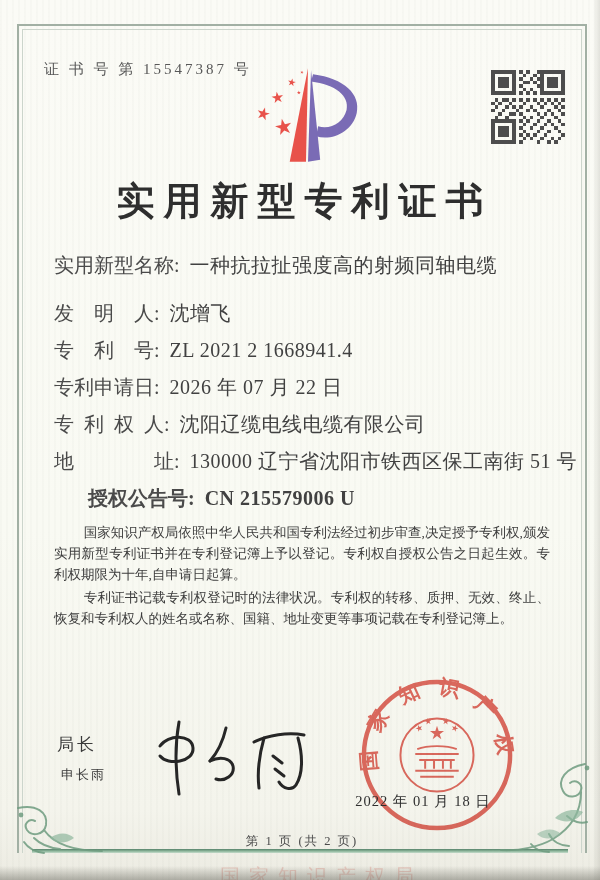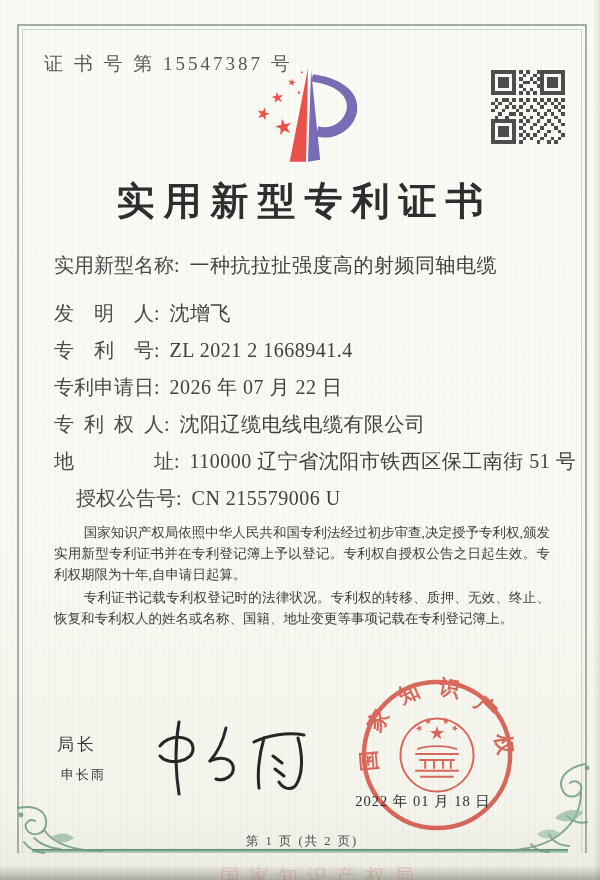--- a/index.html
+++ b/index.html
@@ -8,32 +8,32 @@
     position:relative;width:600px;height:880px;margin:0 auto;overflow:hidden;
     background:linear-gradient(180deg,#fbfbf6 0%,#f9faf3 60%,#f4f4ec 92%,#ecebe2 100%);
     font-family:"Liberation Serif","DejaVu Serif",serif;color:#3c3c3c;
   }
   .texture{position:absolute;inset:0;pointer-events:none;
     background:repeating-linear-gradient(90deg,rgba(120,130,115,0.03) 0 2px,rgba(255,255,255,0) 2px 6px);}
   .frame-outer{position:absolute;left:17px;top:24px;width:570px;height:829px;
     border-top:2px solid #a2b0a4;border-left:2px solid #a2b0a4;border-right:2px solid #a2b0a4;}
   .frame-inner{position:absolute;left:3px;top:3px;right:3px;bottom:0;
     border-top:1px solid #ccd5cc;border-left:1px solid #ccd5cc;border-right:1px solid #ccd5cc;}
-  .cert-no{position:absolute;left:44px;top:51px;font-size:19px;letter-spacing:3px;color:#585858;}
+  .cert-no{position:absolute;left:44px;top:60px;font-size:15px;letter-spacing:3px;color:#585858;}
   .logo{position:absolute;left:243px;top:64px;width:132px;height:104px;}
   .qr{position:absolute;left:491px;top:70px;width:74px;height:74px;}
   .title{position:absolute;left:0;top:176px;width:100%;text-align:center;
     font-size:38px;font-weight:700;letter-spacing:9px;text-indent:9px;color:#2e2e2e;}
   .fields{position:absolute;left:54px;top:254px;width:494px;font-size:20px;color:#474747;}
   .frow{margin-bottom:15px;line-height:22px;white-space:nowrap;}
   .frow.big-gap{margin-bottom:26px;}
   .frow .lab{color:#4a4a4a;}
   .frow .val{margin-left:10px;letter-spacing:0.5px;color:#414141;}
   .frow.dual{display:flex;}
-  .pair2{margin-left:22px;}
+  .pair2{margin-left:34px;font-weight:bold;}
   .body-text{position:absolute;left:54px;top:522px;width:496px;font-size:13.5px;
     line-height:21px;color:#3d3d3d;text-align:justify;}
   .body-text p{margin:0 0 2px 0;text-indent:2.2em;}
   .exec-title{position:absolute;left:57px;top:733px;font-size:17px;letter-spacing:3px;color:#3a3a3a;}
   .exec-name{position:absolute;left:61px;top:766px;font-size:13px;letter-spacing:2px;color:#3a3a3a;}
   .sig{position:absolute;left:146px;top:714px;width:180px;height:92px;}
   .seal{position:absolute;left:358px;top:676px;width:158px;height:158px;mix-blend-mode:multiply;}
   .seal-date{position:absolute;left:352px;top:792px;width:142px;text-align:center;
     font-size:14.5px;letter-spacing:1px;color:#2f2f2f;z-index:5;}
   .footer{position:absolute;left:2px;top:833px;width:100%;text-align:center;
@@ -119,21 +119,21 @@
     <div class="frow">
       <span class="lab">专　利　号:</span><span class="val">ZL 2021 2 1668941.4</span>
     </div>
     <div class="frow">
       <span class="lab">专利申请日:</span><span class="val">2026 年 07 月 22 日</span>
     </div>
     <div class="frow">
       <span class="lab">专 利 权 人:</span><span class="val">沈阳辽缆电线电缆有限公司</span>
     </div>
     <div class="frow">
-      <span class="lab">地　　　　址:</span><span class="val">110000  辽宁省沈阳市铁西区保工南街 51 号</span>
+      <span class="lab">地　　　　址:</span><span class="val">130000  辽宁省沈阳市铁西区保工南街 51 号</span>
     </div>
     <div class="frow dual">
       <span class="pair2">
         <span class="lab">授权公告号:</span><span class="val">CN 215579006 U</span>
       </span>
     </div>
   </div>
 
   <div class="body-text">
     <p>国家知识产权局依照中华人民共和国专利法经过初步审查,决定授予专利权,颁发实用新型专利证书并在专利登记簿上予以登记。专利权自授权公告之日起生效。专利权期限为十年,自申请日起算。</p>

